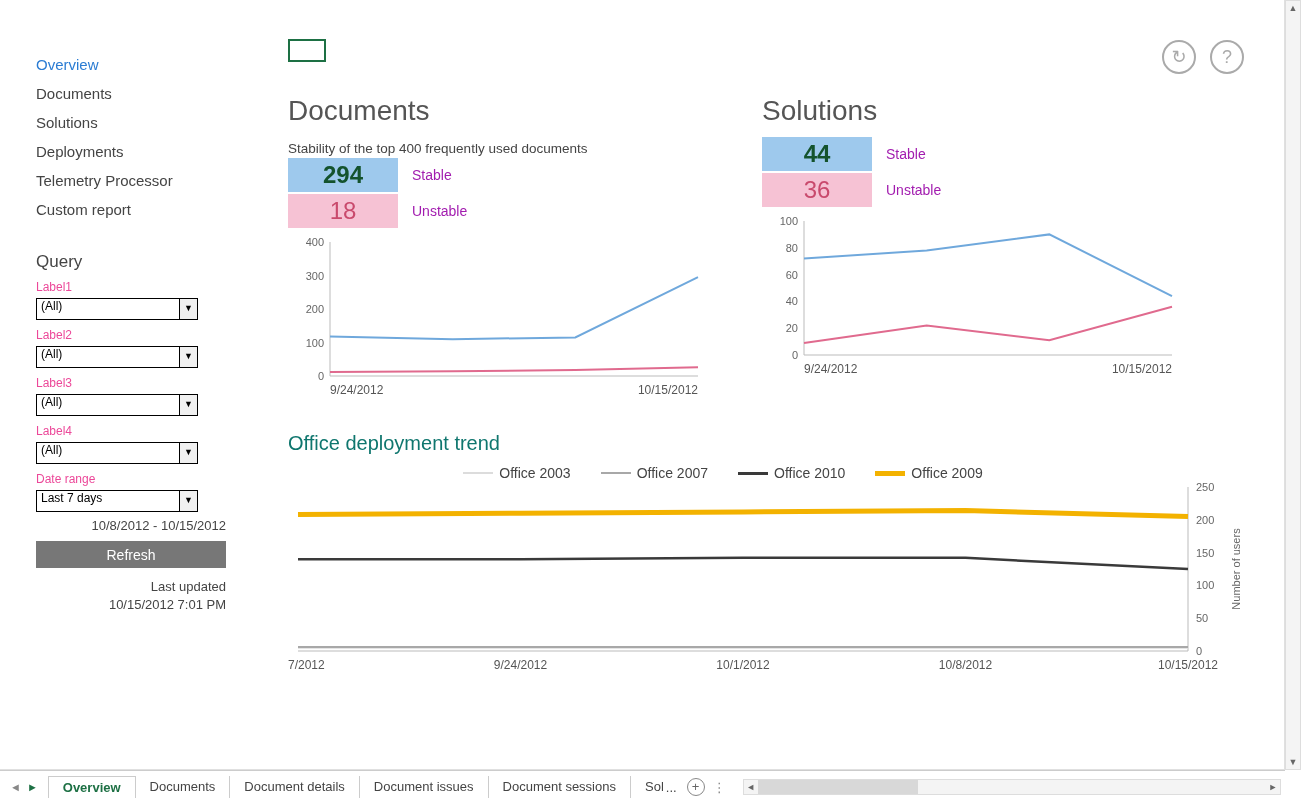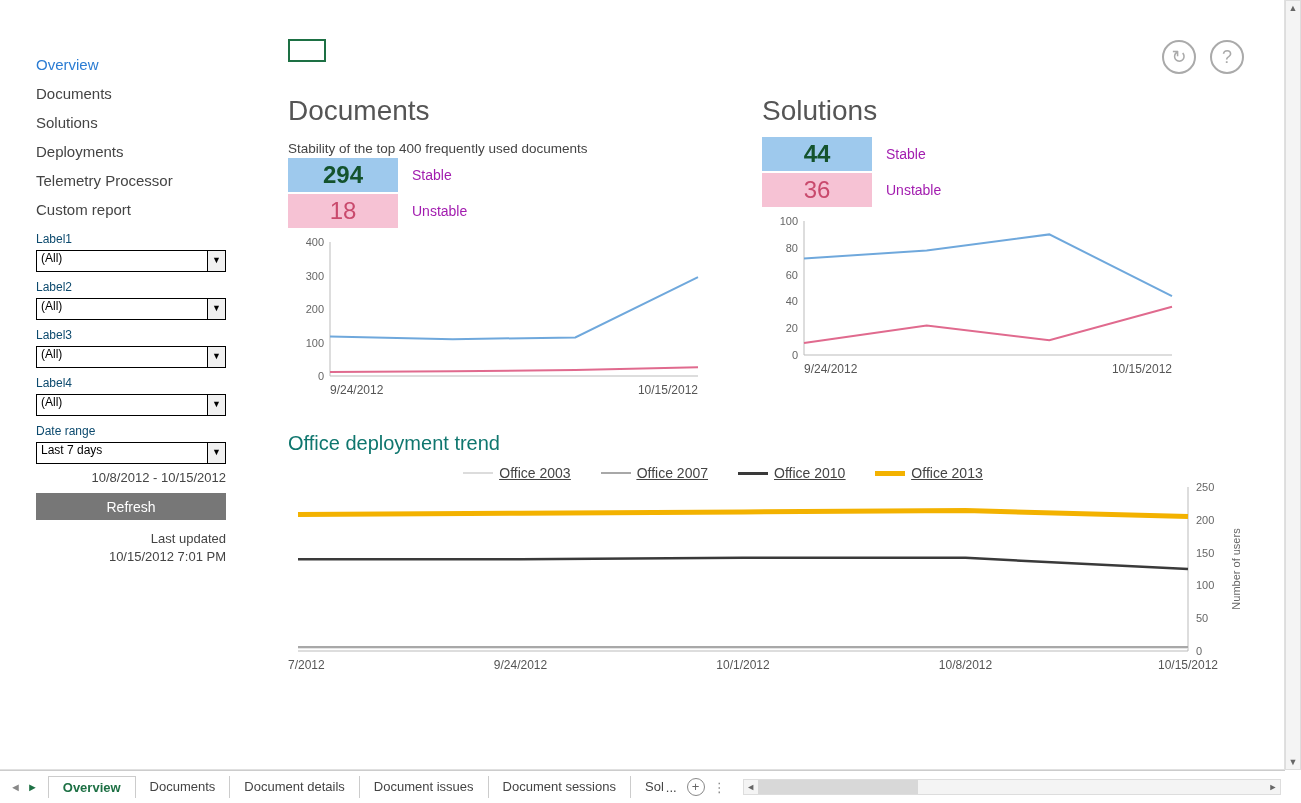--- a/index.html
+++ b/index.html
@@ -3,43 +3,43 @@
 <meta charset="utf-8">
 <style>
 * { box-sizing: border-box; margin: 0; padding: 0; font-family: "Segoe UI", Arial, sans-serif; }
 body { width: 1301px; height: 803px; background: #fff; position: relative; overflow: hidden; }
 .main-viewport { position: absolute; left: 0; top: 0; right: 16px; bottom: 33px; overflow: hidden; border: 1px solid #e0e0e0; border-left: none; border-top: none; }
 .sidebar { position: absolute; left: 0; top: 0; width: 264px; height: 100%; padding: 30px 18px 10px 36px; }
 .nav-list { list-style: none; margin-top: 20px; }
 .nav-list li { font-size: 15px; color: #444; padding: 6px 0; cursor: pointer; }
 .nav-list li.active { color: #2b7cd3; }
 .query-heading { font-size: 17px; color: #444; margin-top: 28px; margin-bottom: 6px; }
-.q-label { font-size: 12px; color: #0c4a6e; margin-top: 8px; display: block; }
-.q-select { width: 190px; height: 22px; border: 1px solid #000; background: #fff; font-size: 12px; padding: 0 4px; margin-top: 4px; position: relative; }
+.q-label { font-size: 12px; color: #ec4899; margin-top: 8px; display: block; }
+.q-select { width: 162px; height: 22px; border: 1px solid #000; background: #fff; font-size: 12px; padding: 0 4px; margin-top: 4px; position: relative; }
 .q-select .arrow { position: absolute; right: 0; top: 0; width: 18px; height: 20px; border-left: 1px solid #000; background: #f0f0f0; text-align: center; line-height: 18px; font-size: 9px; }
 .date-text { font-size: 13px; color: #444; text-align: right; width: 190px; margin-top: 6px; }
 .refresh-btn { width: 190px; height: 27px; background: #777; color: #fff; border: none; font-size: 14px; margin-top: 8px; cursor: pointer; }
 .last-upd { text-align: right; width: 190px; font-size: 13px; color: #444; margin-top: 10px; line-height: 1.4; }
 .content { position: absolute; left: 288px; top: 40px; right: 0; bottom: 0; }
 .cell-marker { position: absolute; left: 0; top: -1px; width: 38px; height: 23px; border: 2px solid #1d7044; background: #fff; }
 .row-top { display: flex; margin-top: 55px; }
 .panel { flex: 0 0 474px; }
 .panel h2 { font-size: 28px; font-weight: 300; color: #555; }
 .panel .sub { font-size: 13.5px; color: #444; margin-top: 14px; }
 .stat-row { display: flex; align-items: center; margin-top: 2px; }
 .stat-row:first-of-type { margin-top: 10px; }
 .stat-box { width: 110px; height: 34px; text-align: center; font-size: 24px; font-weight: 300; line-height: 34px; }
 .stat-box.blue { background: #9ec9ed; color: #14532d; font-weight: bold; }
 .stat-box.pink { background: #f6c2d4; color: #c94a6d; }
 .stat-lab { font-size: 14px; color: #a21caf; margin-left: 14px; }
 .mini-chart { margin-top: 8px; }
 .deploy { margin-top: 22px; }
 .deploy h2 { font-size: 20px; font-weight: 300; color: #0f766e; }
 .legend { display: flex; gap: 30px; justify-content: center; font-size: 14px; color: #444; margin-top: 10px; width: 870px; }
-.legend span { display: inline-flex; align-items: center; gap: 6px; text-decoration: underline; }
+.legend span { display: inline-flex; align-items: center; gap: 6px; }
 .lseg { display: inline-block; width: 30px; height: 2px; }
 .icon-btns { position: absolute; right: 40px; top: 0; display: flex; gap: 14px; }
 .icon-circ { width: 34px; height: 34px; border: 2px solid #aaa; border-radius: 50%; color: #aaa; display: flex; align-items: center; justify-content: center; font-size: 18px; cursor: pointer; }
 .bottom-tabs { position: absolute; left: 0; right: 16px; bottom: 0; height: 33px; border-top: 1px solid #ccc; display: flex; align-items: center; background: #fff; font-size: 13px; }
 .tab-nav { display: flex; align-items: center; padding: 0 10px; gap: 6px; }
 .tab-nav span { color: #888; cursor: pointer; user-select: none; font-size: 11px; }
 .tab { padding: 0 14px; height: 22px; line-height: 22px; color: #444; cursor: pointer; border-right: 1px solid #ccc; }
 .tab.active { color: #1d7044; font-weight: 600; border-top: 1px solid #ccc; border-left: 1px solid #ccc; border-right: 1px solid #ccc; background: #fff; position: relative; top: 0; }
 .tab-add { width: 18px; height: 18px; border: 1px solid #888; border-radius: 50%; text-align: center; line-height: 15px; font-size: 13px; color: #666; margin-left: 10px; cursor: pointer; }
 .tab-dots { margin-left: 8px; color: #888; letter-spacing: 1px; cursor: pointer; }
@@ -56,20 +56,21 @@
 <div class="main-viewport">
   <div class="sidebar">
     <ul class="nav-list">
       <li class="active">Overview</li>
       <li>Documents</li>
       <li>Solutions</li>
       <li>Deployments</li>
       <li>Telemetry Processor</li>
       <li>Custom report</li>
     </ul>
+    <div class="query-heading">Query</div>
 
     <span class="q-label">Label1</span>
     <div class="q-select"><span>(All)</span><span class="arrow">▼</span></div>
     <span class="q-label">Label2</span>
     <div class="q-select"><span>(All)</span><span class="arrow">▼</span></div>
     <span class="q-label">Label3</span>
     <div class="q-select"><span>(All)</span><span class="arrow">▼</span></div>
     <span class="q-label">Label4</span>
     <div class="q-select"><span>(All)</span><span class="arrow">▼</span></div>
 
@@ -154,21 +155,21 @@
         <span>
             <i class="lseg" style="background:#a8a8a8"></i>
             <span>Office 2007</span>
           </span>
         <span>
             <i class="lseg" style="background:#3a3a3a;height:3px"></i>
             <span>Office 2010</span>
           </span>
         <span>
             <i class="lseg" style="background:#f3b200;height:5px"></i>
-            <span>Office 2013</span>
+            <span>Office 2009</span>
           </span>
       </div>
       <svg id="chart2" width="960" height="200">
           <text x="908" y="174" font-size="11" fill="#666">0</text>
           <text x="908" y="141.2" font-size="11" fill="#666">50</text>
           <text x="908" y="108.39999999999999" font-size="11" fill="#666">100</text>
           <text x="908" y="75.60000000000001" font-size="11" fill="#666">150</text>
           <text x="908" y="42.79999999999998" font-size="11" fill="#666">200</text>
           <text x="908" y="10" font-size="11" fill="#666">250</text>
           <line x1="900" y1="6" x2="900" y2="170" stroke="#bbb"></line>

